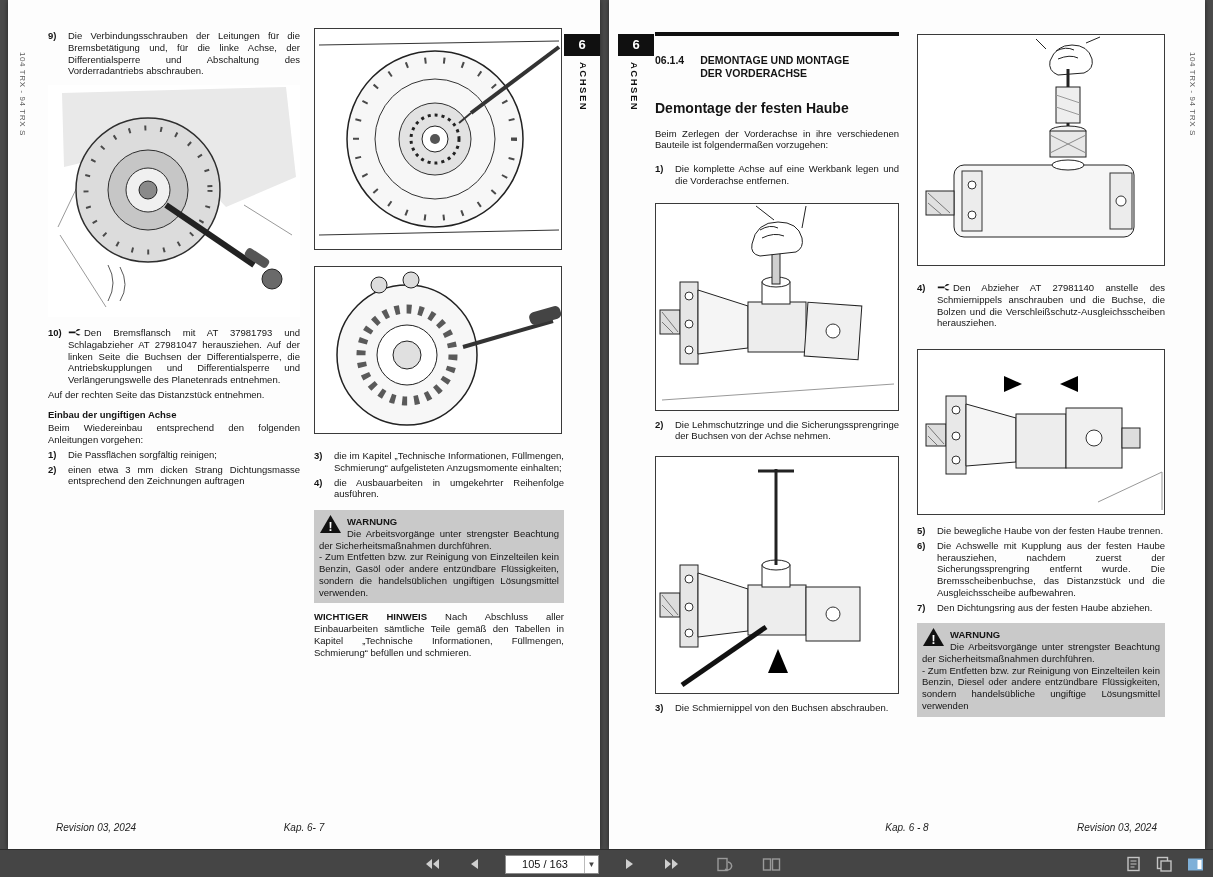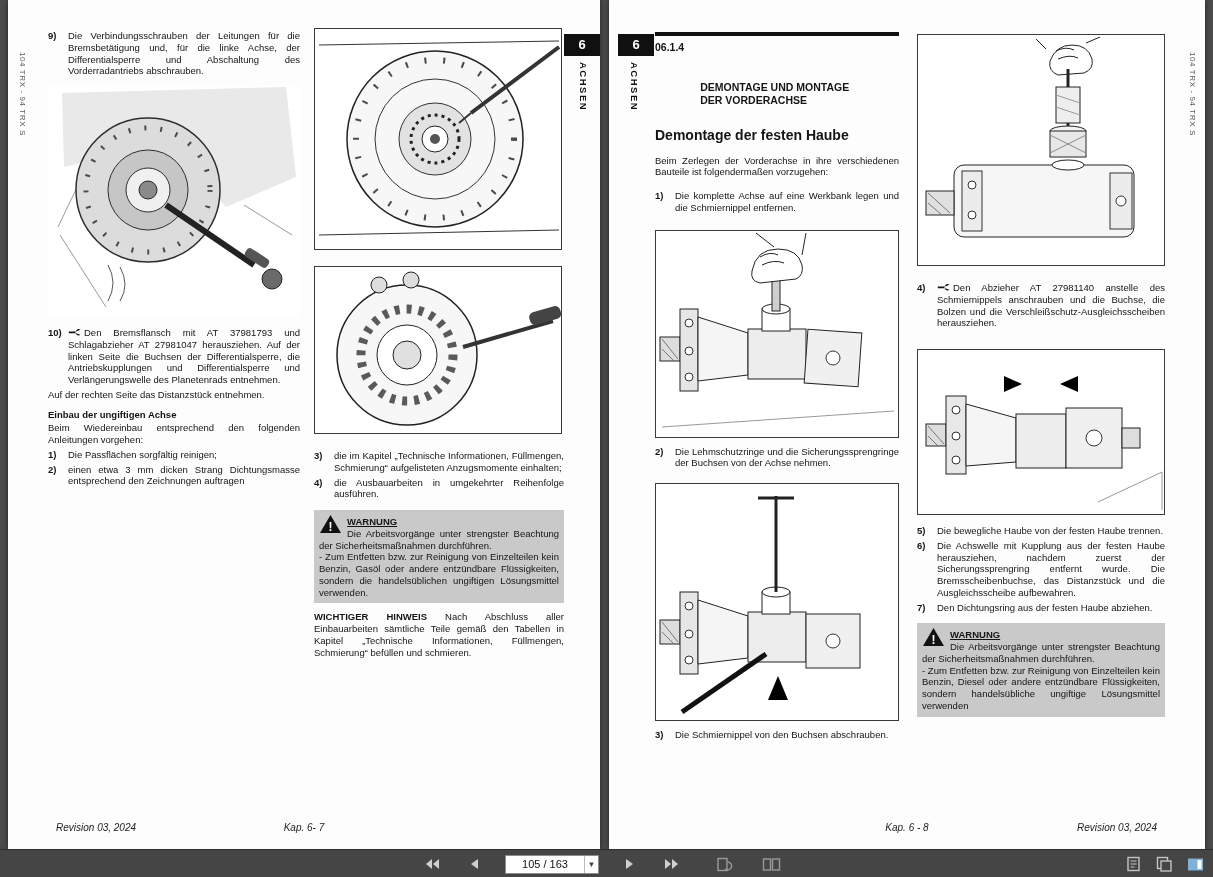--- a/index.html
+++ b/index.html
@@ -28,44 +28,44 @@
   .li .txt { flex:1; text-align:justify; }
 
   .para { text-align:justify; margin-bottom:3px; }
   .bold-head { font-weight:700; margin:8px 0 2px; }
 
   .illus { border:1px solid #3a3a3a; background:#fff; display:block; }
   .illus.noborder { border:none; }
 
   .warning-box { background:#c9c9c9; padding:4px 5px 5px; margin:10px 0 8px; overflow:hidden; }
   .warning-box .w-icon { float:left; margin:1px 6px 2px 1px; }
-  .warning-title { font-weight:700; padding-top:2px;text-decoration:underline; }
+  .warning-title { font-weight:700; padding-top:2px; }
   .warning-text { text-align:justify; }
 
   .hinweis { text-align:justify; margin-top:4px; }
   .hinweis .b { font-weight:700; }
 
   .vert-label {
     position:absolute; writing-mode:vertical-rl;
     font-size:8px; color:#5d5d5d; letter-spacing:.6px; white-space:nowrap;
   }
   .tab-num {
     position:absolute; width:36px; height:22px; background:#101010; color:#fff;
     font-weight:700; font-size:13px; display:flex; align-items:center; justify-content:center;
   }
   .tab-achsen {
     position:absolute; writing-mode:vertical-rl;
     font-weight:700; font-size:9.5px; letter-spacing:1.5px; color:#101010;
   }
 
   .section-header {
-    border-top:4px solid #101010; padding-top:5px;
+    border-top:4px solid #101010; padding-top:18px;
     display:flex; gap:16px; font-weight:700; font-size:10.5px; line-height:1.25;
   }
-  .section-header .sec-title { width:160px;margin-top:40px; }
+  .section-header .sec-title { width:160px; }
   .subhead { font-weight:700; font-size:14px; margin:20px 0 10px; }
 
   .footer { position:absolute; top:822px; font-style:italic; font-size:10px; color:#222; }
   .footer-center { left:0; width:100%; text-align:center; pointer-events:none; }
 
   .wrench { vertical-align:-1px; margin-right:3px; }
 
   
   .toolbar {
     position:absolute; left:0; bottom:0; width:1213px; height:28px;
@@ -215,21 +215,21 @@
         <span class="sec-num">06.1.4</span>
         <span class="sec-title">DEMONTAGE UND MONTAGE DER VORDERACHSE</span>
       </div>
 
       <div class="subhead">Demontage der festen Haube</div>
 
       <div class="para">Beim Zerlegen der Vorderachse in ihre verschiedenen Bauteile ist folgendermaßen vorzugehen:</div>
 
       <div class="li" style="margin-top:12px;">
         <span class="num">1)</span>
-        <span class="txt">Die komplette Achse auf eine Werkbank legen und die Schmiernippel entfernen.</span>
+        <span class="txt">Die komplette Achse auf eine Werkbank legen und die Vorderachse entfernen.</span>
       </div>
 
       <svg class="illus" width="244" height="208" style="margin:16px 0 8px;">
         <line x1="6" y1="196" x2="238" y2="180" stroke="#999"></line>
         <rect x="4" y="106" width="20" height="24" fill="#ddd" stroke="#222"></rect>
         <path d="M6 108 l16 20 M6 118 l12 12" stroke="#777" fill="none"></path>
         <rect x="24" y="78" width="18" height="82" fill="#e6e6e6" stroke="#222"></rect>
         <circle cx="33" cy="92" r="4" fill="#fff" stroke="#333"></circle>
         <circle cx="33" cy="120" r="4" fill="#fff" stroke="#333"></circle>
         <circle cx="33" cy="146" r="4" fill="#fff" stroke="#333"></circle>

